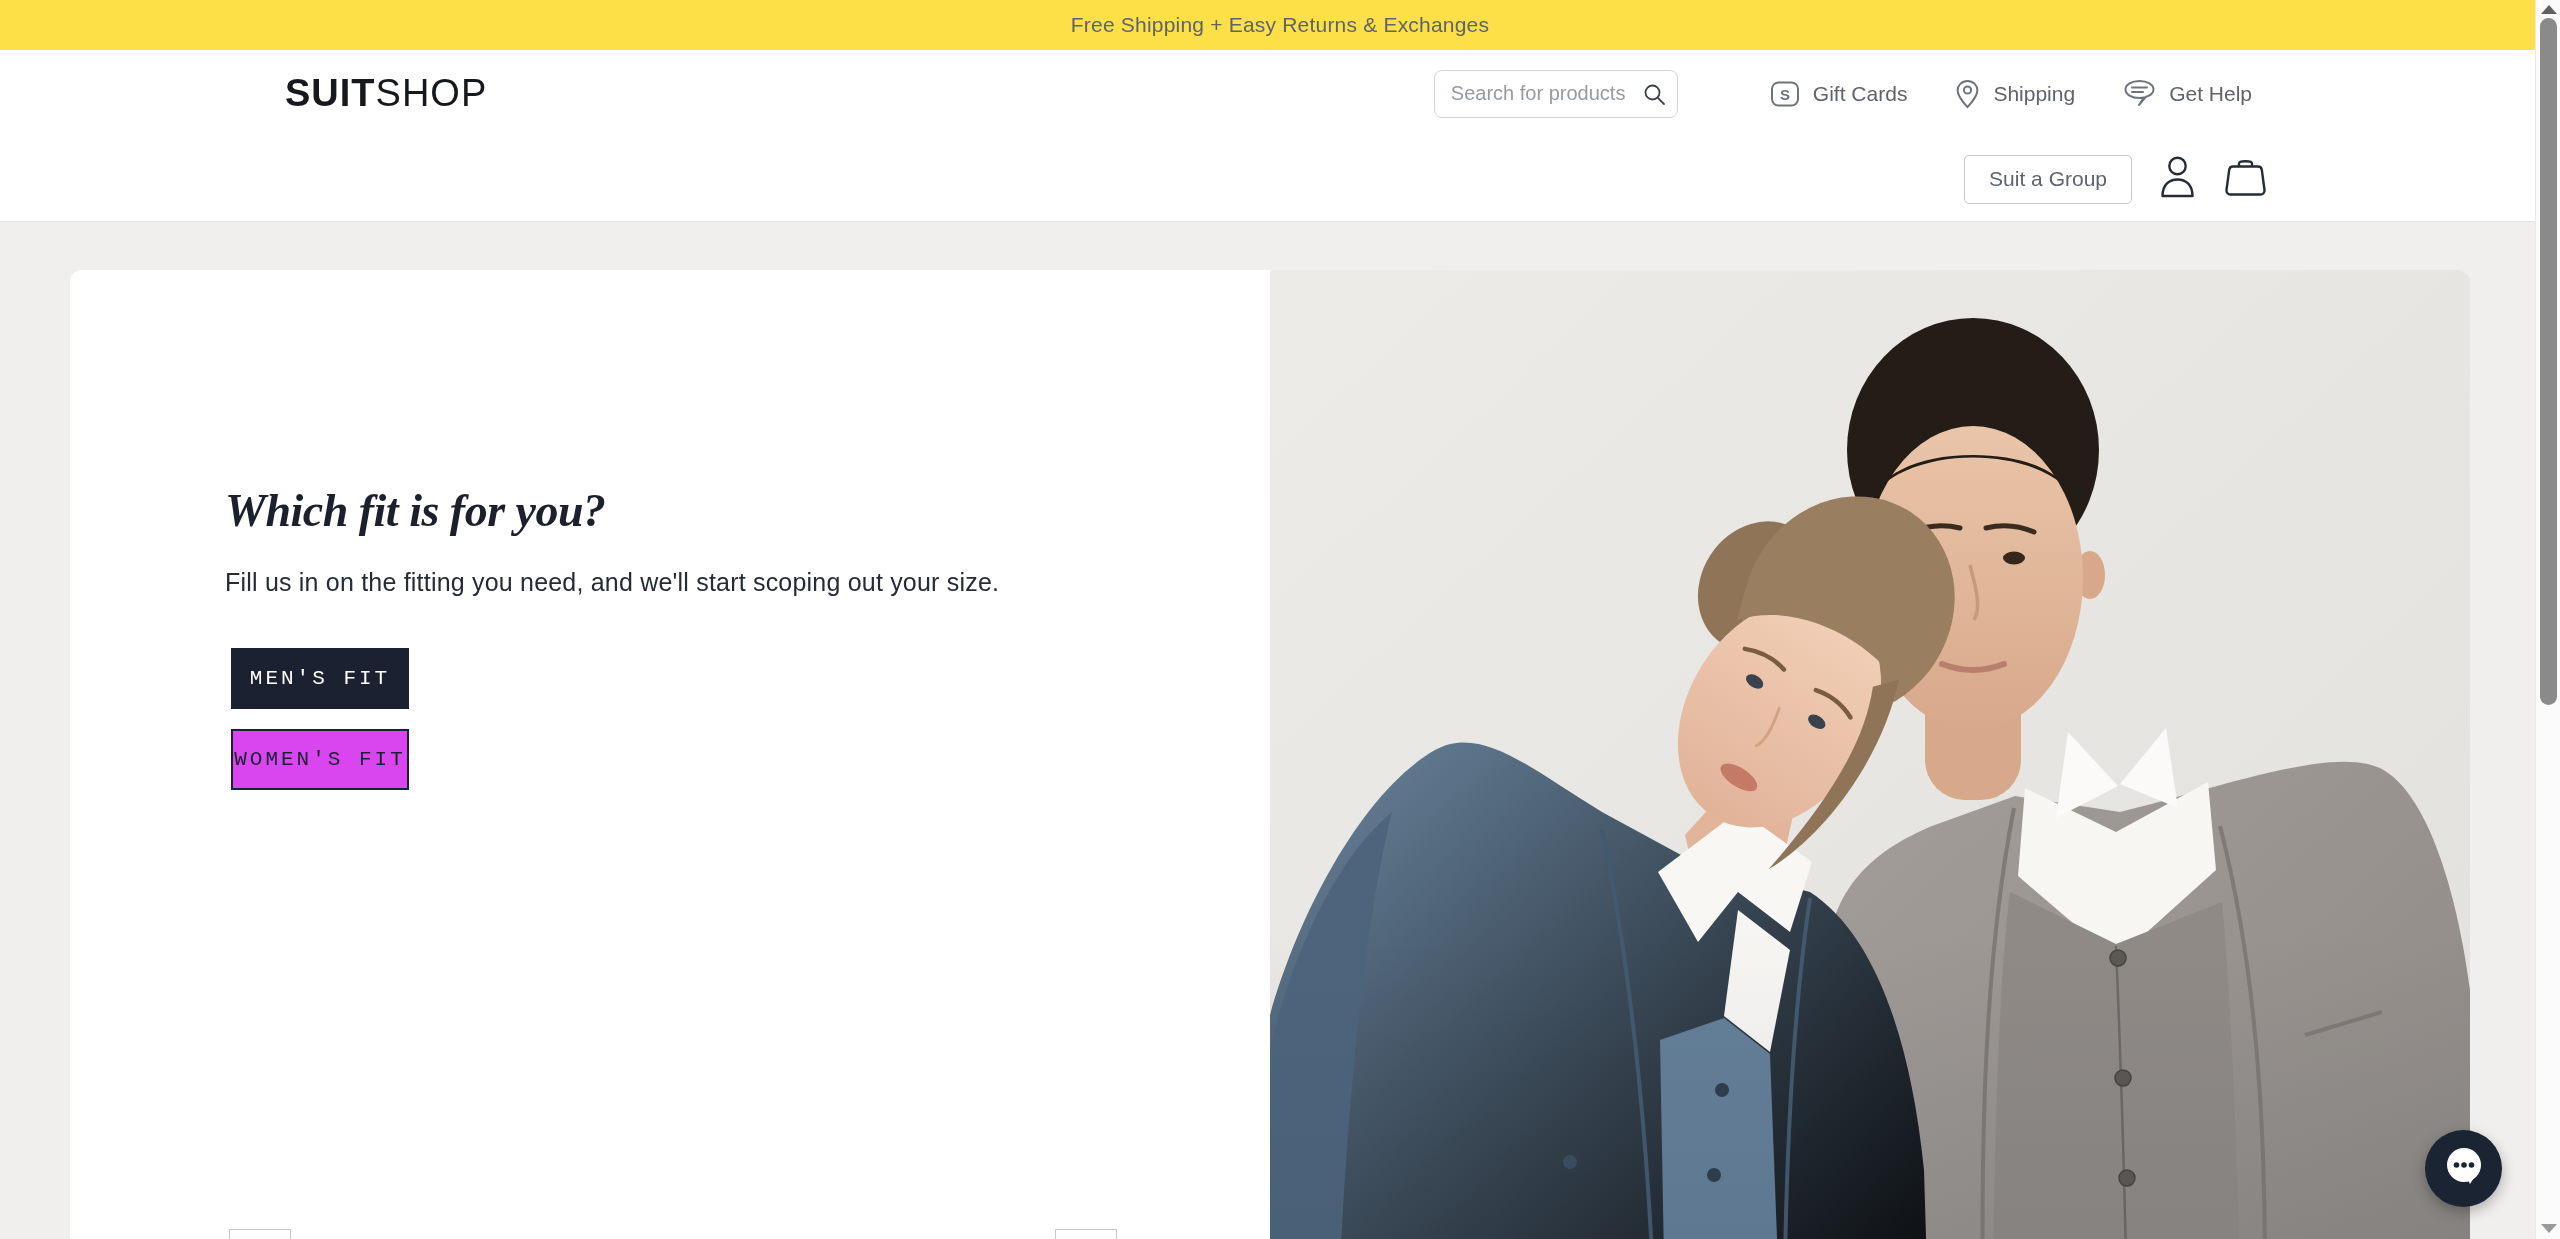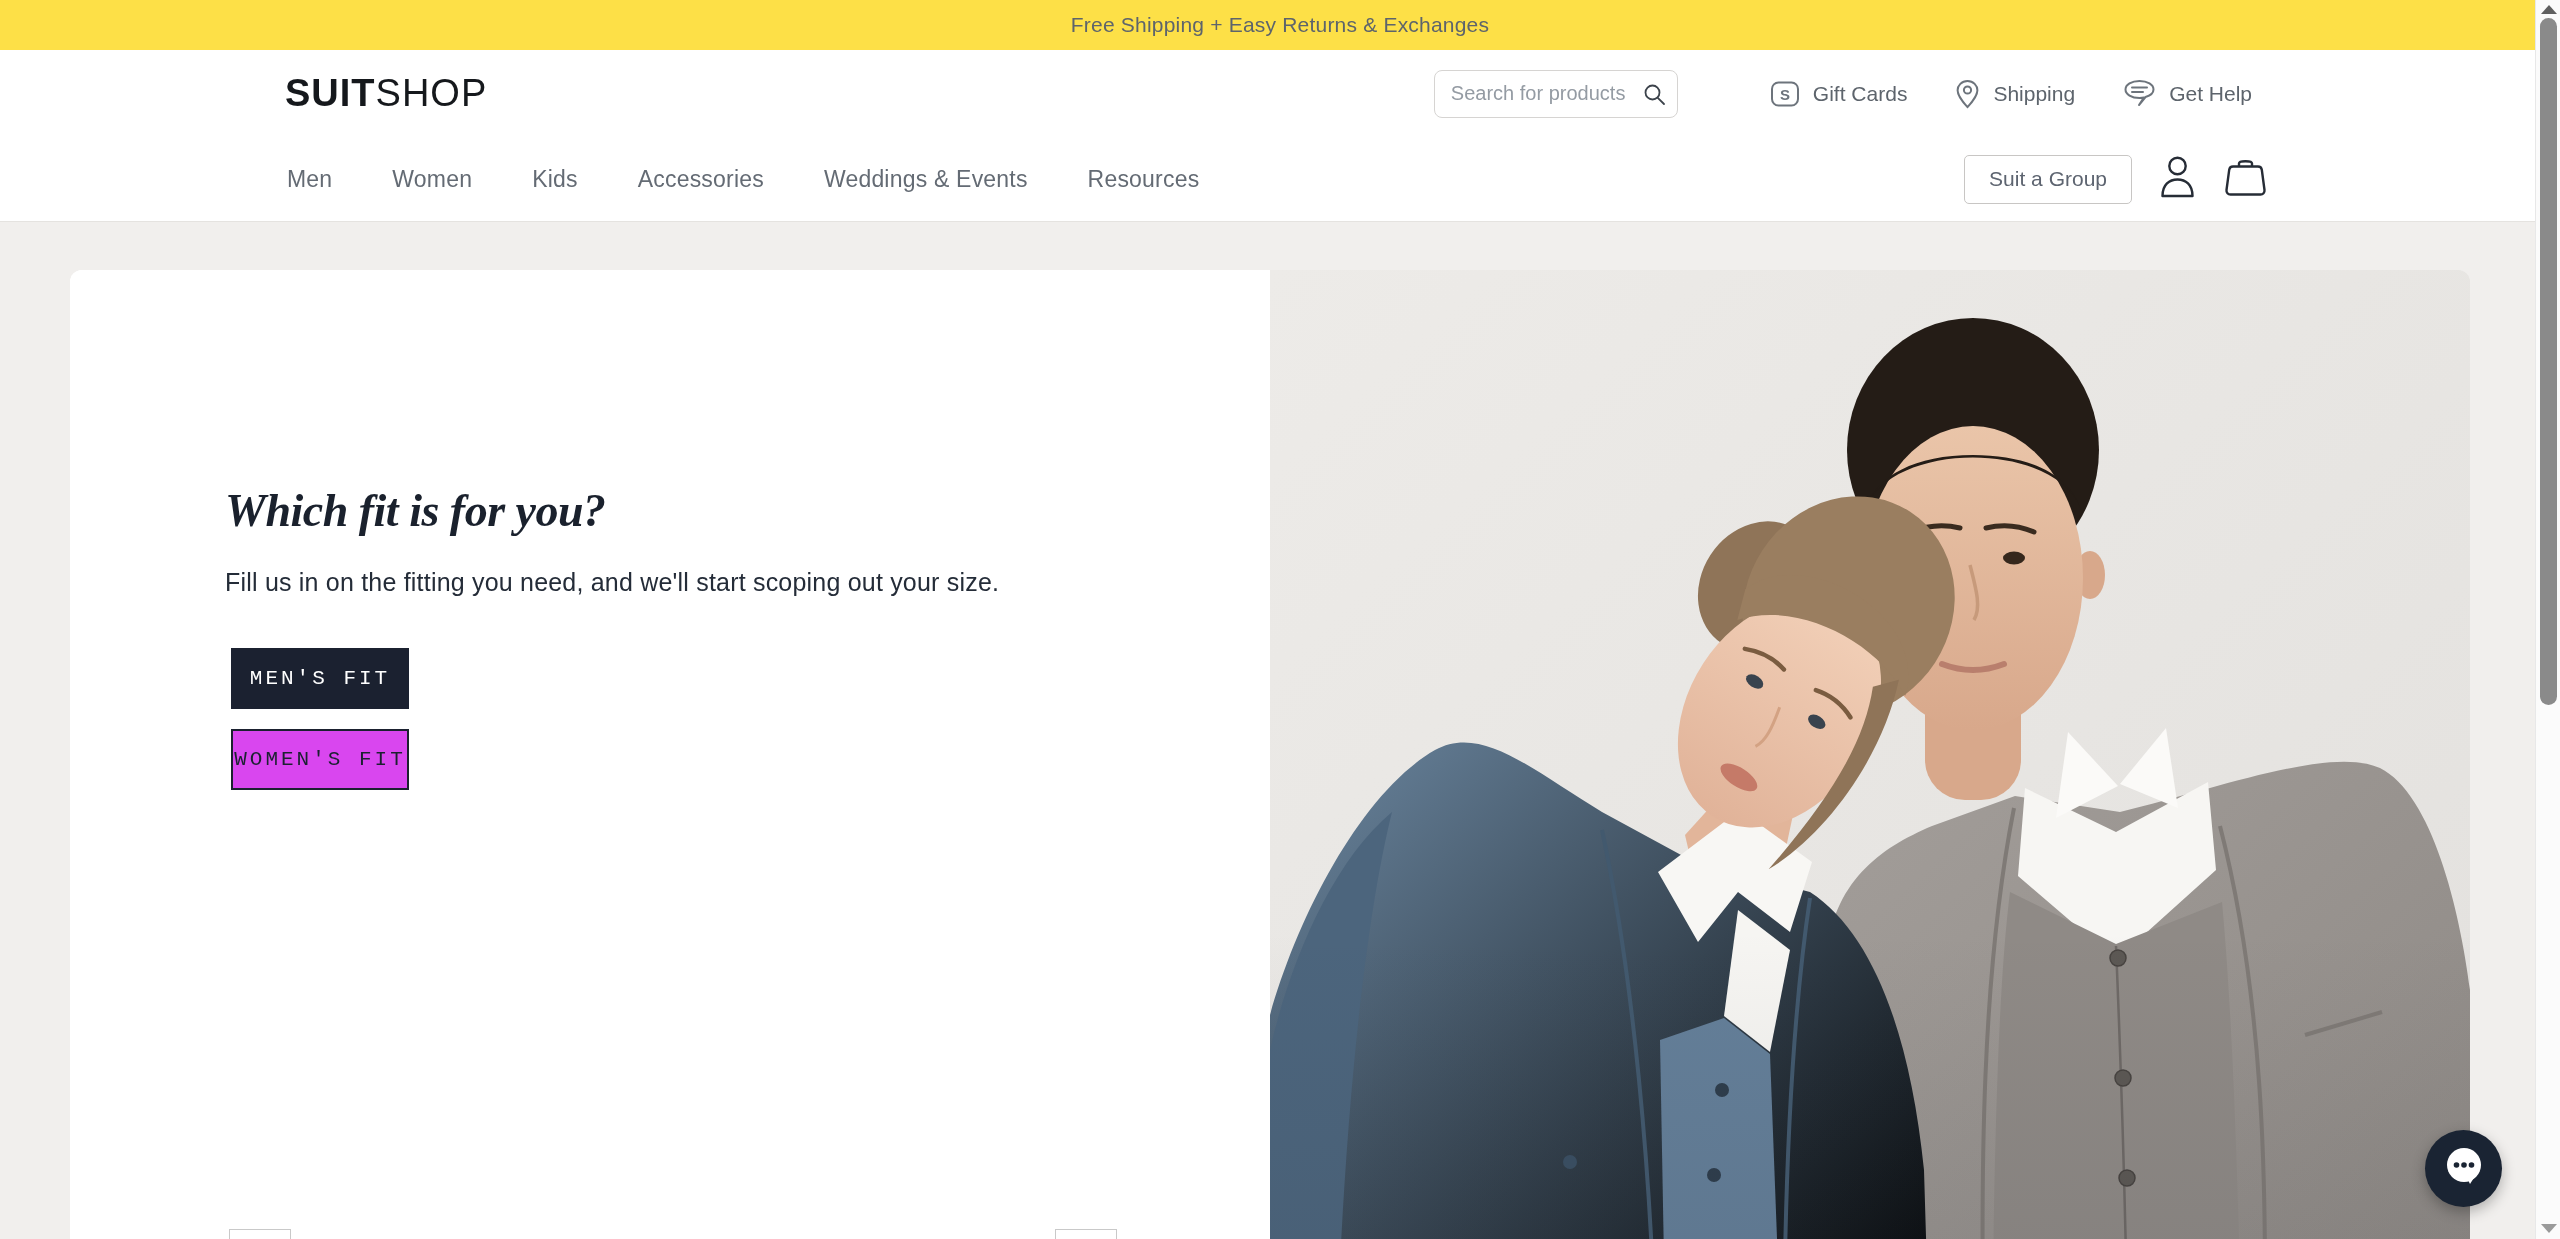--- a/index.html
+++ b/index.html
@@ -152,28 +152,20 @@
           <line x1="9" y1="8.5" x2="24" y2="8.5" stroke="#6d747c" stroke-width="2" stroke-linecap="round"></line>
           <line x1="9" y1="13" x2="20" y2="13" stroke="#6d747c" stroke-width="2" stroke-linecap="round"></line>
         </svg>
       </span>
       <span>Get Help</span>
     </div>
   </div>
 </div>
 
 <div class="nav">
-  <div class="nav-links">
-    <a href="#">Men</a>
-    <a href="#">Women</a>
-    <a href="#">Kids</a>
-    <a href="#">Accessories</a>
-    <a href="#">Weddings &amp; Events</a>
-    <a href="#">Resources</a>
-  </div>
   <div class="nav-right">
     <div class="suit-group-btn">
       <span>Suit a Group</span>
     </div>
     <span class="hicon">
       <svg width="37" height="44" viewBox="0 0 37 44">
         <circle cx="18.5" cy="11" r="8.2" fill="none" stroke="#262c36" stroke-width="2.4"></circle>
         <path d="M3.5 41 C3.5 29.5 10.5 24.5 18.5 24.5 C26.5 24.5 33.5 29.5 33.5 41 Z" fill="none" stroke="#262c36" stroke-width="2.4" stroke-linejoin="round"></path>
       </svg>
     </span>

